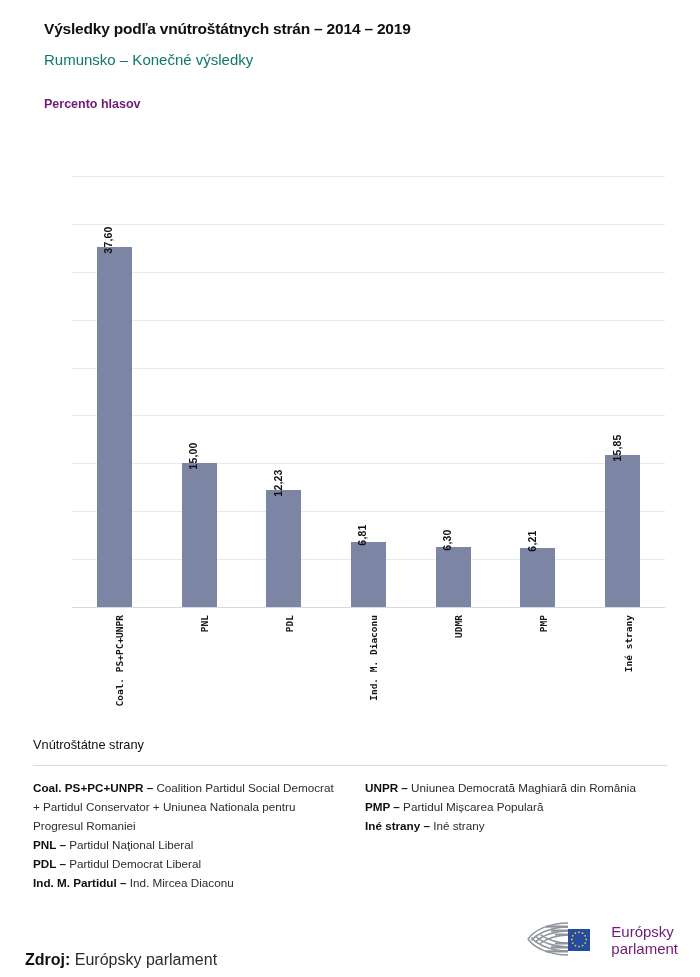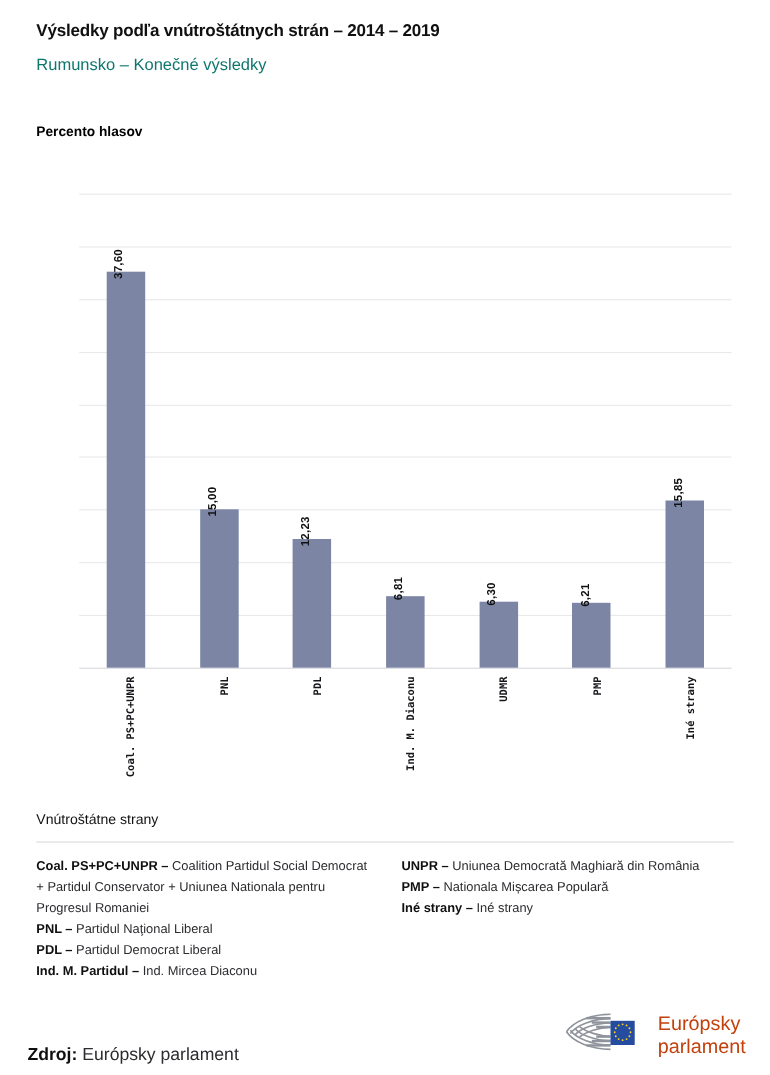--- a/index.html
+++ b/index.html
@@ -10,40 +10,40 @@
     width: 700px;
     height: 977px;
     background: #ffffff;
     font-family: "Liberation Sans", sans-serif;
     color: #1c1c1c;
     overflow: hidden;
     position: relative;
   }
 
   
-  #header { padding: 20px 0 0 33px; }
+  #header { padding: 20px 0 0 44px; }
   #chart-title {
     font-size: 15.5px;
     font-weight: bold;
     color: #101010;
     letter-spacing: -0.2px;
     line-height: 1.2;
   }
   #chart-subtitle {
     font-size: 15px;
     font-weight: normal;
     color: #0f766e;
     margin-top: 12px;
     line-height: 1.2;
   }
   #axis-caption {
     font-size: 12.5px;
     font-weight: bold;
-    color: #000000;
-    margin-top: 44px;
+    color: #701a75;
+    margin-top: 28px;
   }
 
   
   #chart-area {
     position: absolute;
     left: 0;
     top: 150px;
     width: 700px;
     height: 580px;
   }
@@ -162,23 +162,23 @@
   #source .src-label { font-weight: bold; color: #101010; }
   #ep-logo {
     position: absolute;
     right: 22px;
     bottom: 14px;
     display: flex;
     align-items: center;
     gap: 9px;
   }
   #ep-logo-text {
-    font-size: 18px;
+    font-size: 15px;
     line-height: 1.12;
-    color: #c2410c;
+    color: #701a75;
     font-weight: normal;
   }
 </style>
 </head>
 <body>
 
 <div id="header">
   <div id="chart-title">Výsledky podľa vnútroštátnych strán – 2014 – 2019</div>
   <div id="chart-subtitle">Rumunsko – Konečné výsledky</div>
   <div id="axis-caption">Percento hlasov</div>
@@ -250,21 +250,21 @@
   <div id="legend-rule"></div>
   <div id="legend-cols">
     <div class="legend-col" id="legend-col-left">
         <div class="legend-entry"><span class="legend-abbr">Coal. PS+PC+UNPR –</span><span> Coalition Partidul Social Democrat + Partidul Conservator + Uniunea Nationala pentru Progresul Romaniei</span></div>
         <div class="legend-entry"><span class="legend-abbr">PNL –</span><span> Partidul Naţional Liberal</span></div>
         <div class="legend-entry"><span class="legend-abbr">PDL –</span><span> Partidul Democrat Liberal</span></div>
         <div class="legend-entry"><span class="legend-abbr">Ind. M. Partidul –</span><span> Ind. Mircea Diaconu</span></div>
       </div>
     <div class="legend-col" id="legend-col-right">
         <div class="legend-entry"><span class="legend-abbr">UNPR –</span><span> Uniunea Democrată Maghiară din România</span></div>
-        <div class="legend-entry"><span class="legend-abbr">PMP –</span><span> Nationala Mișcarea Populară</span></div>
+        <div class="legend-entry"><span class="legend-abbr">PMP –</span><span> Partidul Mișcarea Populară</span></div>
         <div class="legend-entry"><span class="legend-abbr">Iné strany –</span><span> Iné strany</span></div>
       </div>
   </div>
 </div>
 
 <div id="footer">
   <div id="source">
     <span class="src-label">Zdroj:</span>
     <span>Európsky parlament</span>
   </div>

